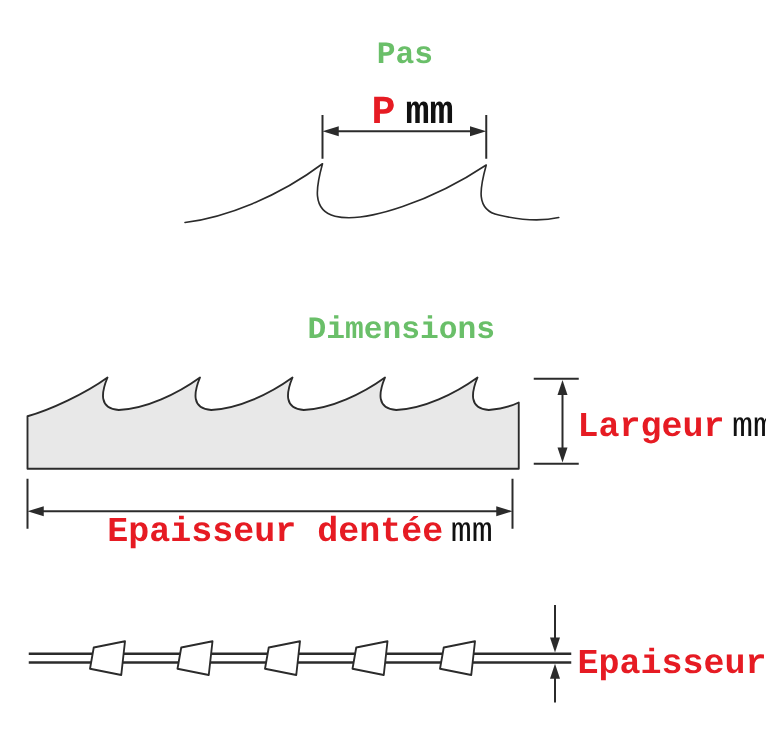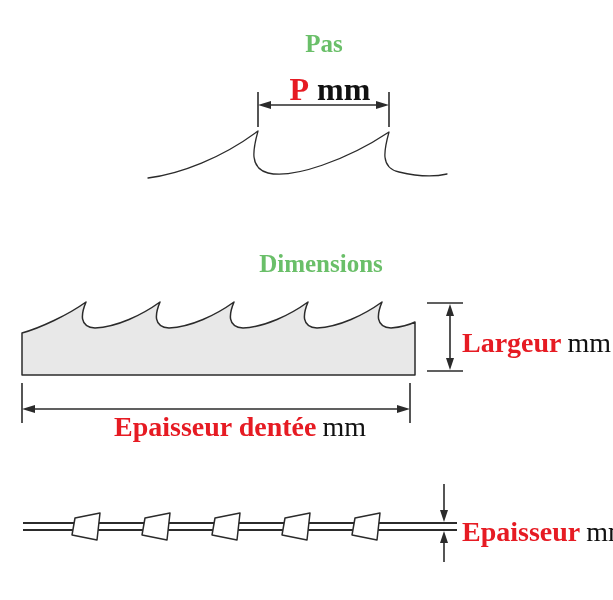--- a/index.html
+++ b/index.html
@@ -7,21 +7,21 @@
     --accent-red:#e61b23;
     --line:#2b2b2b;
     --blade-fill:#e8e8e8;
     --text-black:#111111;
   }
   html,body{margin:0;padding:0;background:#ffffff;}
   .canvas{
     position:relative;
     width:613px;height:571px;
     background:#ffffff;
-    font-family:Liberation Serif, serif;
+    font-family:Liberation Mono, monospace;
     overflow:hidden;
   }
   .canvas svg{position:absolute;top:0;left:0;}
   .curve{fill:none;stroke:var(--line);stroke-width:1.3;stroke-linejoin:round;stroke-linecap:round;}
   .blade{fill:var(--blade-fill);stroke:var(--line);stroke-width:1.5;stroke-linejoin:round;}
   .dim{stroke:var(--line);stroke-width:1.6;}
   .head{fill:var(--line);stroke:none;}
   .set-tooth{fill:#ffffff;stroke:var(--line);stroke-width:1.5;stroke-linejoin:round;}
   .band{stroke:var(--line);stroke-width:2;}
   .label{position:absolute;white-space:nowrap;line-height:1.1;}

